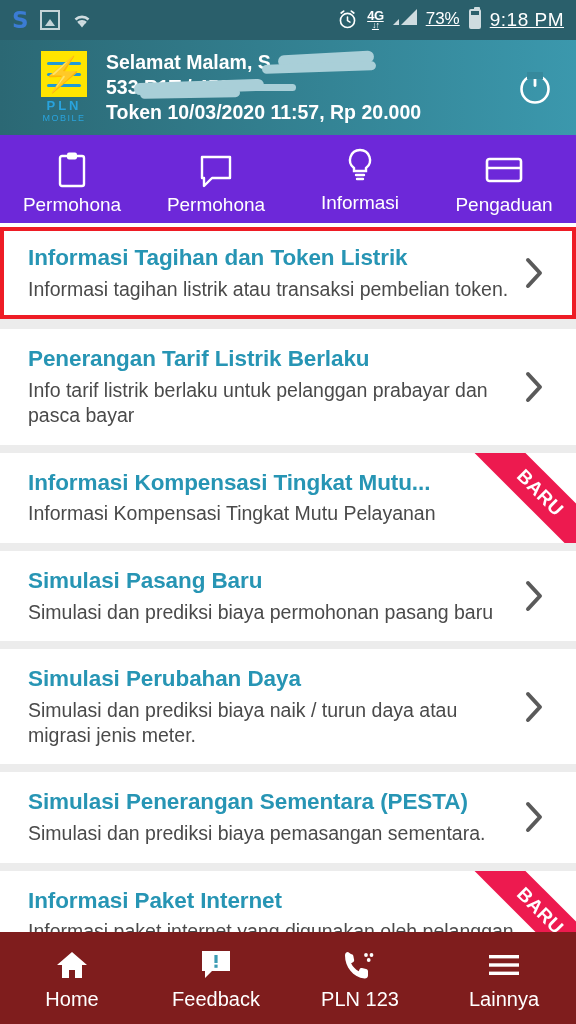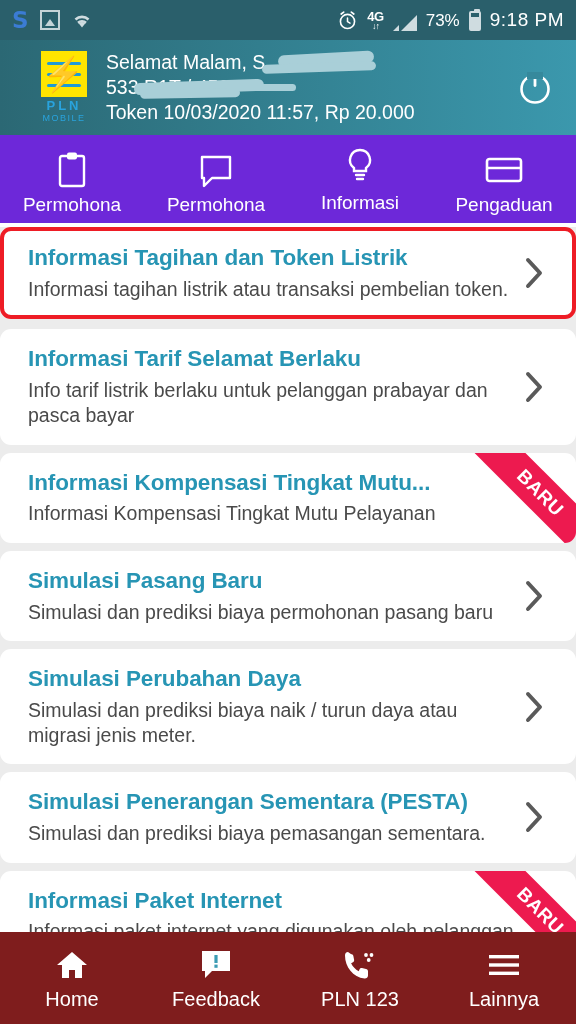--- a/index.html
+++ b/index.html
@@ -13,21 +13,21 @@
 
   
   .statusbar {
     height: 40px; flex: 0 0 40px;
     background: #2a5f6b;
     display: flex; align-items: center;
     padding: 0 12px;
     color: #ffffff;
   }
   .sb-left { display: flex; align-items: center; gap: 11px; }
-  .sb-right { margin-left: auto; display: flex; align-items: flex-end; gap: 9px; }
+  .sb-right { margin-left: auto; display: flex; align-items: flex-start; gap: 9px; text-decoration: underline; }
   .sb-ico { display: inline-flex; align-items: center; justify-content: center; }
   .s-logo { font-size: 23px; font-weight: bold; color: #3b7cd4; line-height: 1; font-family: "DejaVu Sans", sans-serif; }
   .box-ico { width: 20px; height: 20px; border: 2px solid #c6d4d8; display: flex; align-items: flex-end; justify-content: center; }
   .box-ico .mountain { width: 0; height: 0; border-left: 5px solid transparent; border-right: 5px solid transparent; border-bottom: 7px solid #c6d4d8; margin-bottom: 2px; }
   .net4g { display: flex; flex-direction: column; align-items: center; line-height: 1; }
   .net4g .lbl { font-size: 13px; font-weight: bold; letter-spacing: -0.4px; }
   .net4g .arrows { font-size: 9px; letter-spacing: -1px; margin-top: -1px; }
   .bars { display: flex; align-items: flex-end; gap: 1px; height: 16px; }
   .sig { width: 0; height: 0; border-style: solid; border-width: 0 0 16px 16px; border-color: transparent transparent #cfdce0 transparent; }
   .sig-sm { width: 0; height: 0; border-style: solid; border-width: 0 0 6px 6px; border-color: transparent transparent #cfdce0 transparent; margin-right: 1px; }
@@ -43,21 +43,21 @@
     display: flex; align-items: center;
     padding: 0 14px 0 34px;
     position: relative;
   }
   .logo-wrap { flex: 0 0 auto; display: flex; flex-direction: column; align-items: center; width: 60px; }
   .logo-sq { width: 46px; height: 46px; background: #ffe500; position: relative; overflow: hidden; }
   .logo-sq .bolt { position: absolute; left: 50%; top: 50%; transform: translate(-50%,-50%); font-size: 34px; color: #e8232a; line-height: 1; font-weight: bold; }
   .logo-sq .wave { position: absolute; left: 6px; width: 34px; height: 3px; background: #1f9ad6; border-radius: 3px; }
   .logo-txt { font-size: 13px; font-weight: bold; color: #29a3dd; letter-spacing: 3px; margin-top: 2px; line-height: 1.1; }
   .logo-sub { font-size: 9px; color: #29a3dd; letter-spacing: 1.5px; line-height: 1.2; }
-  .hdr-text { margin-left: 12px; color: #ffffff; flex: 1 1 auto; min-width: 0; position: relative; }
+  .hdr-text { margin-left: 12px; color: #ffffff; flex: 1 1 auto; min-width: 0; position: relative; font-weight: bold; }
   .hdr-line { font-size: 19.5px; line-height: 1.27; white-space: nowrap; font-family: "Liberation Sans", sans-serif; }
   .redact { position: absolute; background: #a9cfd8; border-radius: 14px; pointer-events: none; }
   .r1 { left: 172px; top: 3px; width: 96px; height: 12px; transform: rotate(-3deg); }
   .r2 { left: 156px; top: 13px; width: 114px; height: 9px; transform: rotate(-2deg); }
   .r3 { left: 28px; top: 31px; width: 130px; height: 12px; transform: rotate(-2deg); }
   .r4 { left: 34px; top: 39px; width: 100px; height: 9px; transform: rotate(-1deg); }
   .r5 { left: 120px; top: 34px; width: 70px; height: 7px; }
   .power { flex: 0 0 auto; width: 54px; display: flex; align-items: center; justify-content: center; }
 
   
@@ -76,21 +76,20 @@
 
   
   .list { flex: 1 1 auto; background: #ececec; overflow: hidden; }
   .card {
     background: #ffffff;
     position: relative;
     display: flex; align-items: center;
     padding: 16px 20px 16px 28px;
     margin-bottom: 8px;
     overflow: hidden;
-    border-radius: 11px;
   }
   .card.first { margin-bottom: 10px; }
   .card-body { flex: 1 1 auto; min-width: 0; }
   .card-title { color: #2795b4; font-size: 22.5px; font-weight: bold; line-height: 1.28; letter-spacing: -0.1px; }
   .card-desc { color: #4a4a4a; font-size: 19.5px; line-height: 1.3; margin-top: 4px; }
   .chev { flex: 0 0 auto; width: 44px; display: flex; align-items: center; justify-content: center; color: #5a5a5a; }
   .chev svg { display: block; }
   .card.highlight { border: 4px solid #ee1c25; padding: 13px 16px 13px 24px; }
   .ribbon {
     position: absolute; top: 0; right: 0;
@@ -239,21 +238,21 @@
       </div>
       <div class="chev">
         <svg width="22" height="34" viewBox="0 0 22 34">
             <path d="M5 4l12 13L5 30" fill="none" stroke="#5a5a5a" stroke-width="4" stroke-linecap="round" stroke-linejoin="round"></path>
           </svg>
       </div>
     </div>
 
     <div class="card">
       <div class="card-body">
-        <div class="card-title">Informasi Tarif Selamat Berlaku</div>
+        <div class="card-title">Penerangan Tarif Listrik Berlaku</div>
         <div class="card-desc">Info tarif listrik berlaku untuk pelanggan prabayar dan pasca bayar</div>
       </div>
       <div class="chev">
         <svg width="22" height="34" viewBox="0 0 22 34">
             <path d="M5 4l12 13L5 30" fill="none" stroke="#5a5a5a" stroke-width="4" stroke-linecap="round" stroke-linejoin="round"></path>
           </svg>
       </div>
     </div>
 
     <div class="card">

